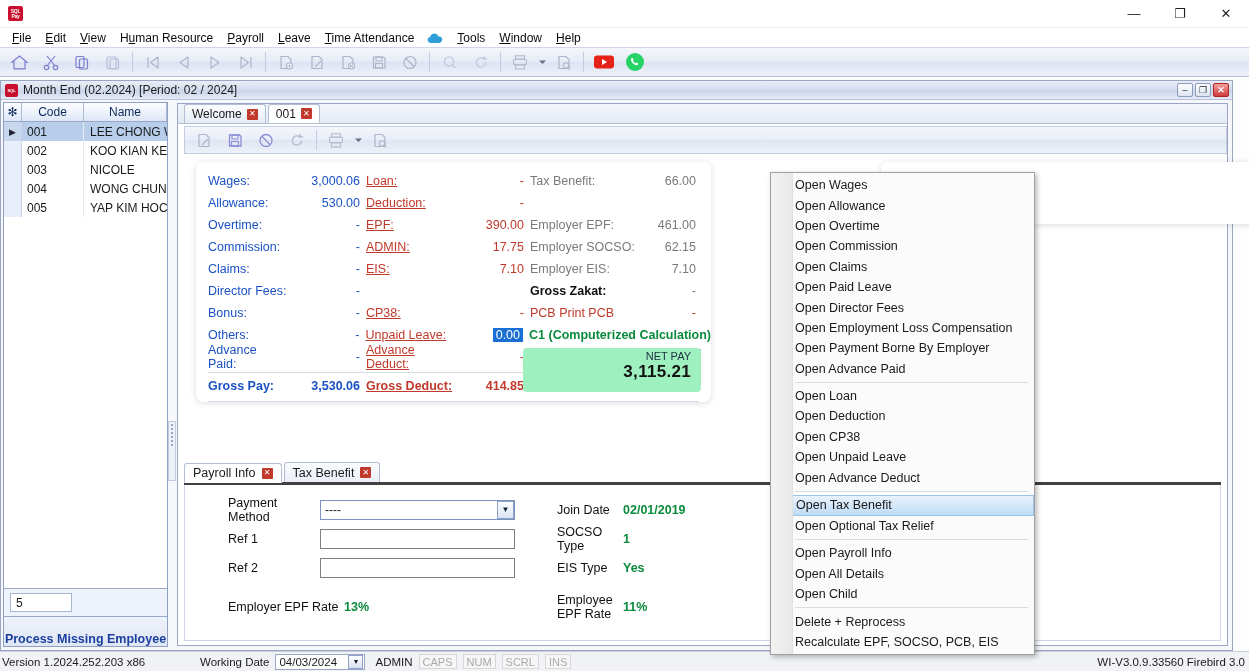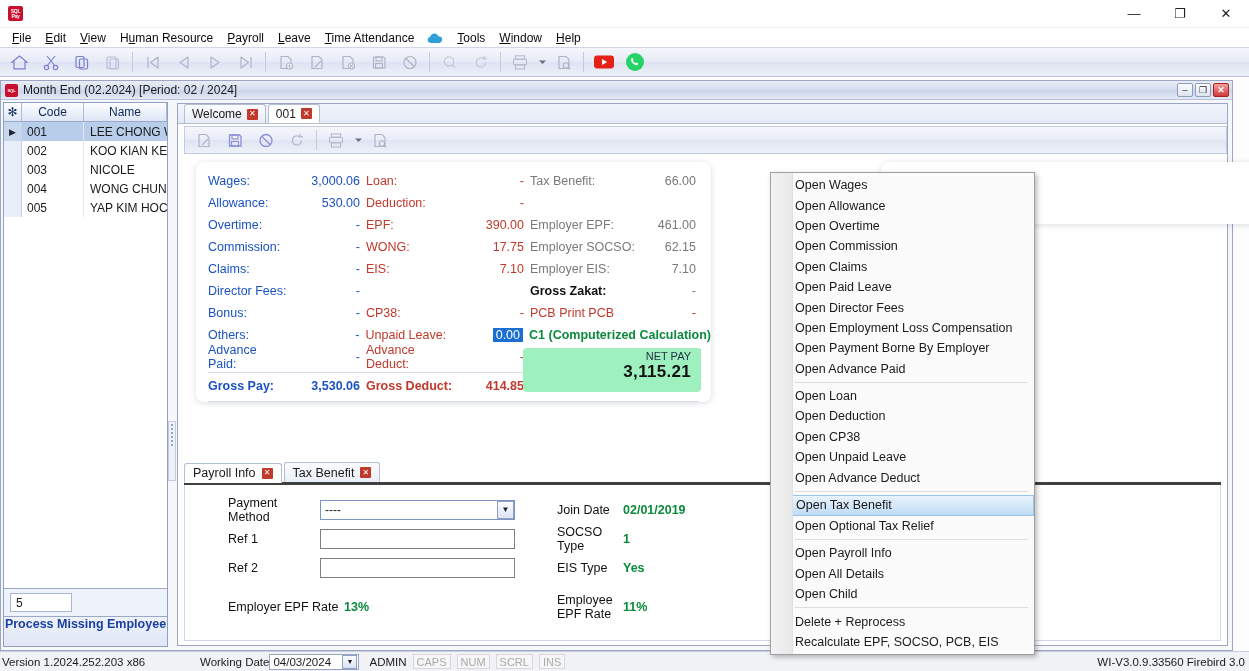--- a/index.html
+++ b/index.html
@@ -118,21 +118,21 @@
     height:28px; border-top:1px solid #9aa9c8;
     background:#eef2fa; display:flex; align-items:center; padding:0 6px;
   }
   .count-inner {
     width:62px; height:19px; background:#ffffff; border:1px solid #a9b6d0;
     display:flex; align-items:center; padding-left:5px; font-size:12px;
   }
   .missing-bar {
     height:30px; border-top:1px solid #9aa9c8;
     background:linear-gradient(to bottom,#eef2fa,#dfe6f4);
-    display:flex; align-items:flex-start; justify-content:center;
+    display:flex; align-items:flex-end; justify-content:center;
   }
   .missing-bar span { color:#1b3fa0; font-weight:bold; font-size:12.5px; }
 
   
   .right-pane {
     position:absolute; left:176px; top:22px; right:4px; bottom:4px;
     background:#ffffff; border:1px solid #9aa6c4;
   }
   .vsplit {
     position:absolute; left:167px; top:340px; width:8px; height:60px;
@@ -165,21 +165,21 @@
   }
 
   
   .summary {
     position:absolute; left:18px; top:58px; width:515px; height:240px;
     background:#ffffff; border-radius:8px;
     box-shadow:0 1px 6px rgba(50,60,90,.18);
   }
   .sumrow { display:flex; height:22px; align-items:center; font-size:12.5px; }
   .lbl-b { color:#1a52c4; width:92px; padding-left:12px; }
-  .lbl-r { color:#c0392b; width:94px; }
+  .lbl-r { color:#c0392b; width:94px;text-decoration:underline; }
   .lbl-g { color:#7a7a7a; width:112px; }
   .val { text-align:right; padding-right:6px; }
   .v-blue { color:#1a52c4; width:78px; }
   .v-red  { color:#c0392b; width:70px; }
   .v-gray { color:#7a7a7a; width:60px; }
   .bold-dark { color:#111; font-weight:bold; }
   .sum-div { height:1px; background:#d6dbe5; margin:4px 12px 0 12px; }
   .totrow { display:flex; align-items:center; height:26px; font-size:12.5px; font-weight:bold; }
   .netpay {
     position:absolute; right:10px; bottom:10px; width:178px; height:44px;
@@ -264,21 +264,21 @@
 
   
   .statusbar {
     position:absolute; left:0; bottom:0; width:1249px; height:20px;
     background:#f1f2f6; border-top:1px solid #c9cfdd;
     display:flex; align-items:center; font-size:11.5px; color:#1b1b1b;
   }
   .sb-ver { padding-left:2px; width:180px; }
   .sb-wd { margin-left:20px; }
   .sb-date {
-    width:90px; height:16px; border:1px solid #9aa6c4; background:#fff;
+    margin-left:6px; width:90px; height:16px; border:1px solid #9aa6c4; background:#fff;
     display:flex; align-items:center; padding-left:3px; font-size:11.5px;
   }
   .sb-dd {
     width:15px;height:14px;margin-left:auto;margin-right:1px;
     background:linear-gradient(to bottom,#fdfdff,#d9e1f2); border:1px solid #8fa0c4;
     display:flex;align-items:center;justify-content:center;font-size:7px;
   }
   .sb-admin { margin-left:10px; }
   .sb-flag {
     margin-left:6px; padding:0 3px; color:#aaa; border:1px solid #d8d8d8; background:#f6f6f6;
@@ -597,21 +597,21 @@
             <div class="lbl-b">Overtime:</div>
             <div class="val v-blue">-</div>
             <div class="lbl-r">EPF:</div>
             <div class="val v-red">390.00</div>
             <div class="lbl-g">Employer EPF:</div>
             <div class="val v-gray">461.00</div>
           </div>
           <div class="sumrow">
             <div class="lbl-b">Commission:</div>
             <div class="val v-blue">-</div>
-            <div class="lbl-r">WONG:</div>
+            <div class="lbl-r">ADMIN:</div>
             <div class="val v-red">17.75</div>
             <div class="lbl-g">Employer SOCSO:</div>
             <div class="val v-gray">62.15</div>
           </div>
           <div class="sumrow">
             <div class="lbl-b">Claims:</div>
             <div class="val v-blue">-</div>
             <div class="lbl-r">EIS:</div>
             <div class="val v-red">7.10</div>
             <div class="lbl-g">Employer EIS:</div>

